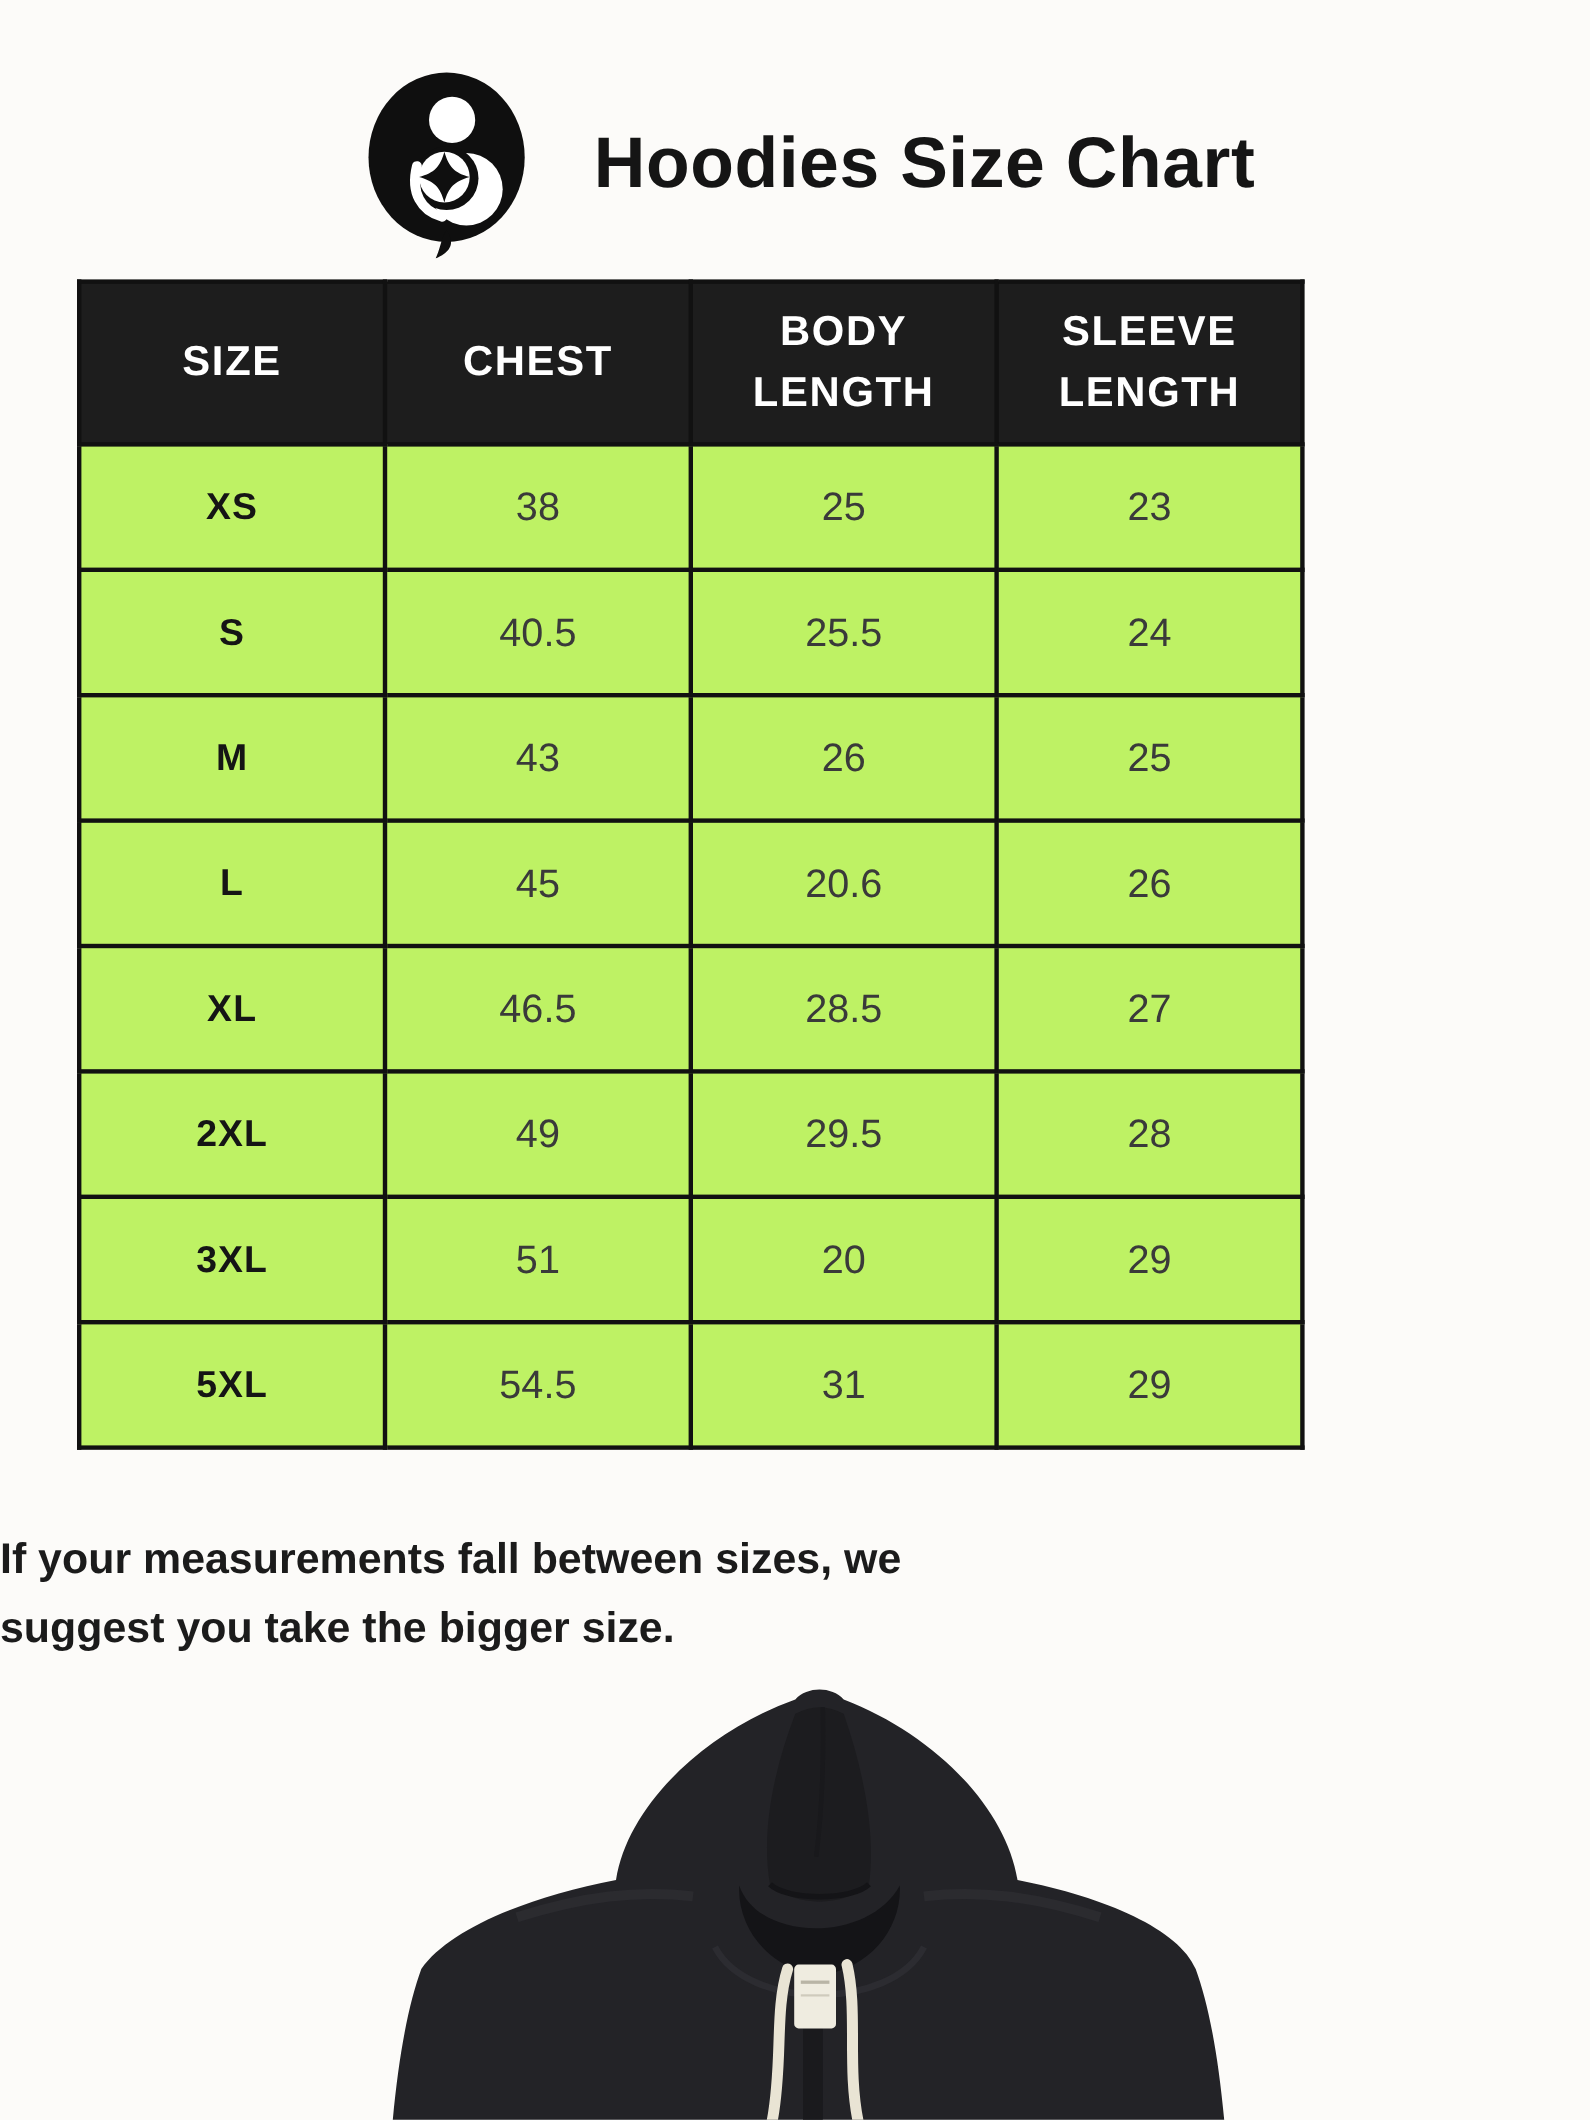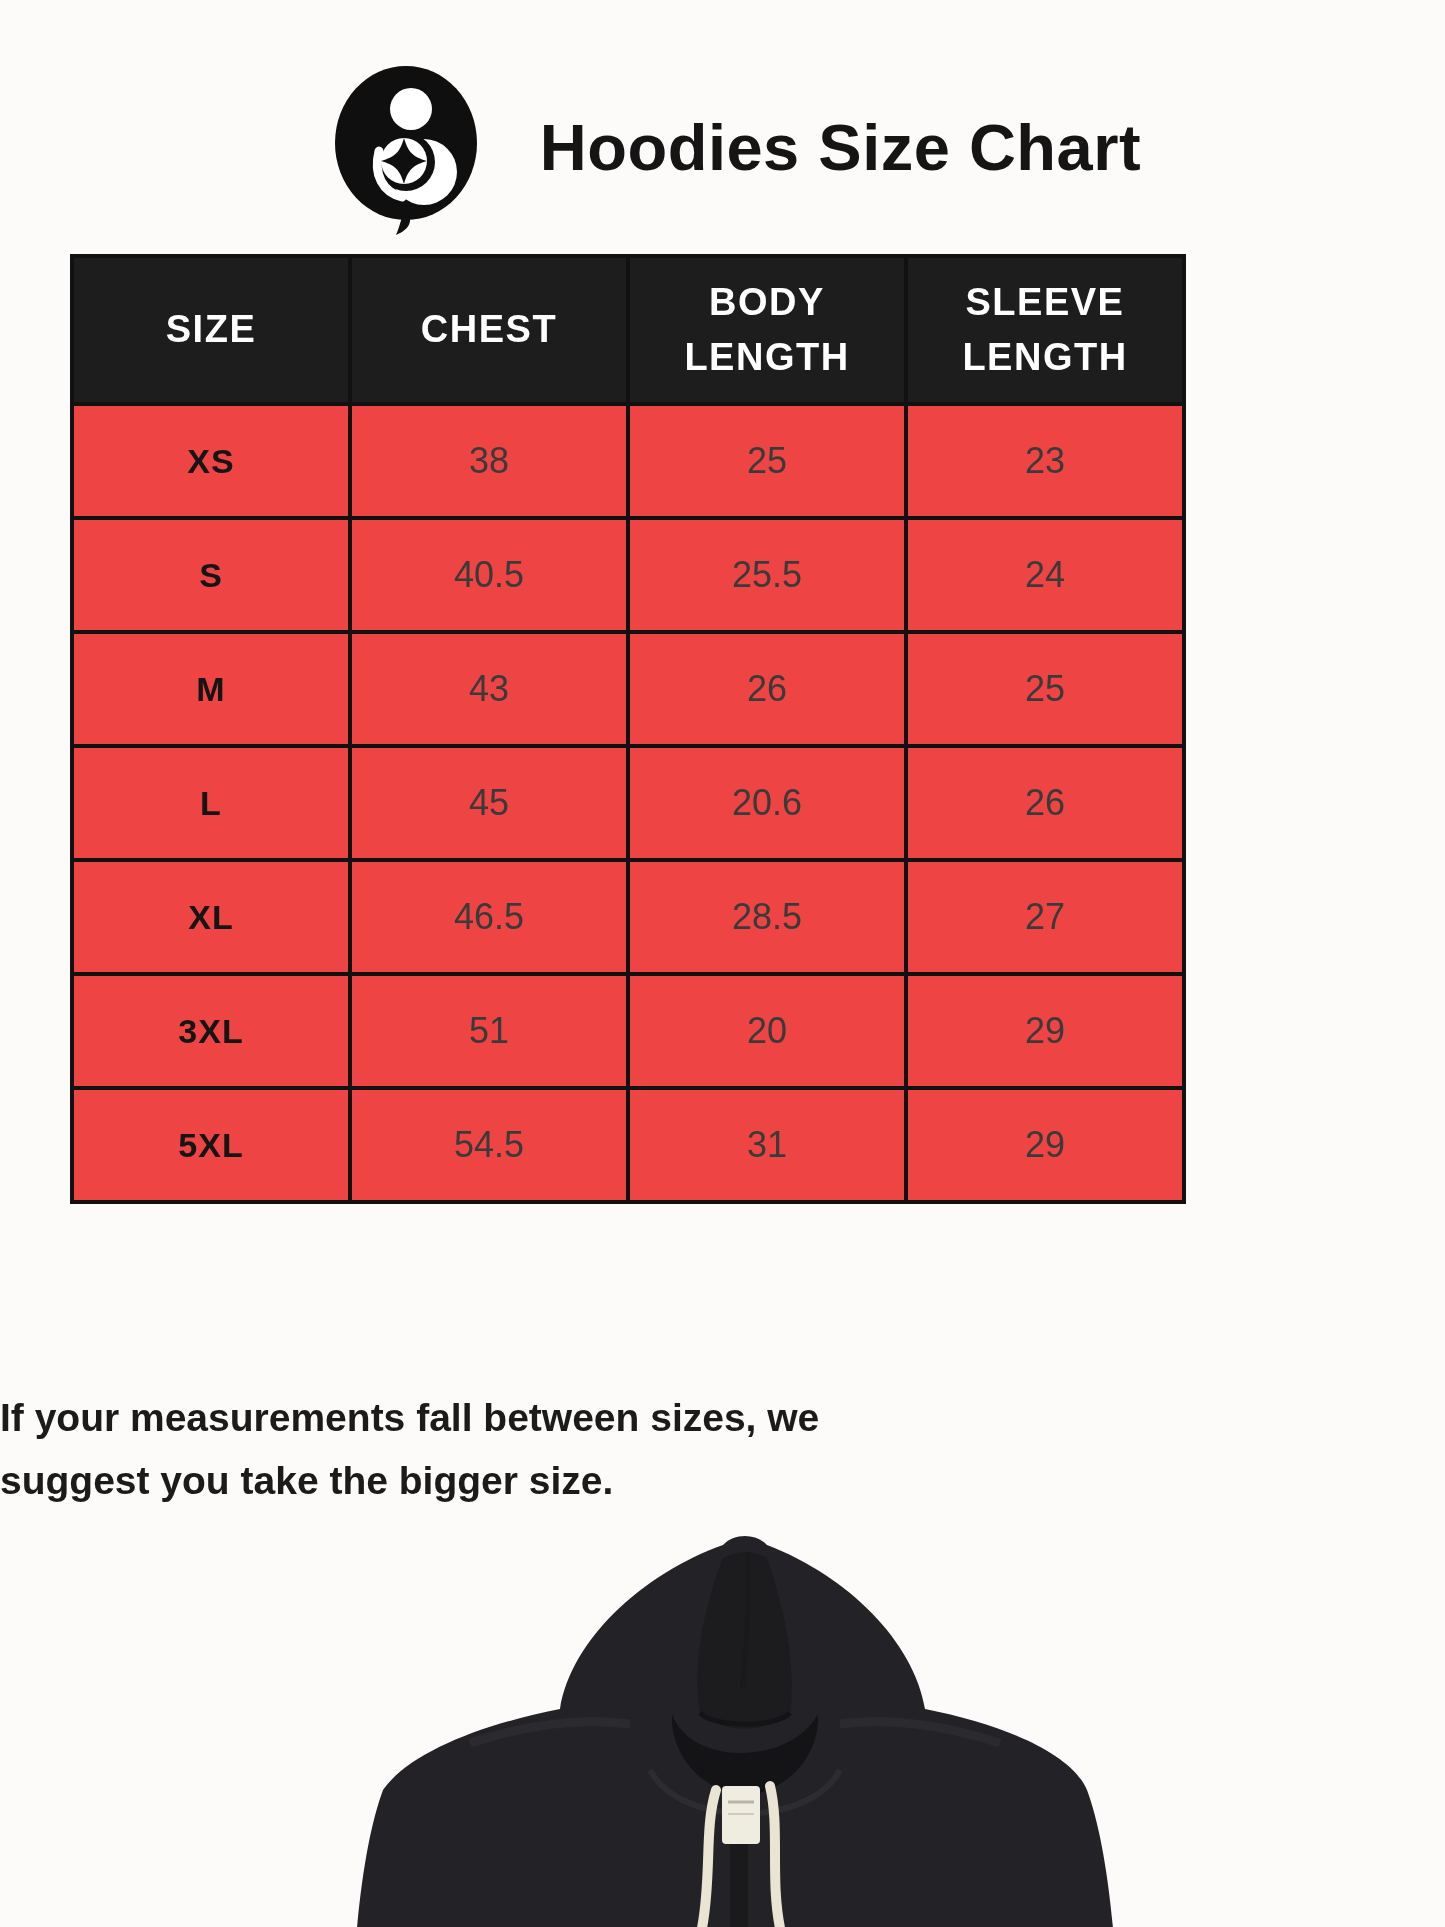--- a/index.html
+++ b/index.html
@@ -35,21 +35,21 @@
     background: #1d1d1d; color: #ffffff;
     font-size: 38px; font-weight: 700; letter-spacing: 1.5px;
     height: 148px; text-align: center; vertical-align: middle;
     white-space: pre-line; line-height: 1.45;
     border: 4px solid #111111;
   }
   .size-table td {
     height: 114px; text-align: center; vertical-align: middle;
     font-size: 36px; font-weight: 400; color: #3a3a3a;
     border: 4px solid #111111;
-    background: #ef4444;
+    background: #bef264;
   }
   .size-table td.size-col {
     font-weight: 700; color: #151515; font-size: 34px; letter-spacing: 1px;
   }
 
   
   .note {
     position: absolute; top: 1386px; left: 0; width: 100%;
     margin: 0; text-align: left;
     font-size: 39px; font-weight: 700; color: #1b1b1b;
@@ -116,20 +116,26 @@
           <td>20.6</td>
           <td>26</td>
         </tr>
         <tr>
           <td class="size-col">XL</td>
           <td>46.5</td>
           <td>28.5</td>
           <td>27</td>
         </tr>
         <tr>
+          <td class="size-col">2XL</td>
+          <td>49</td>
+          <td>29.5</td>
+          <td>28</td>
+        </tr>
+        <tr>
           <td class="size-col">3XL</td>
           <td>51</td>
           <td>20</td>
           <td>29</td>
         </tr>
         <tr>
           <td class="size-col">5XL</td>
           <td>54.5</td>
           <td>31</td>
           <td>29</td>

